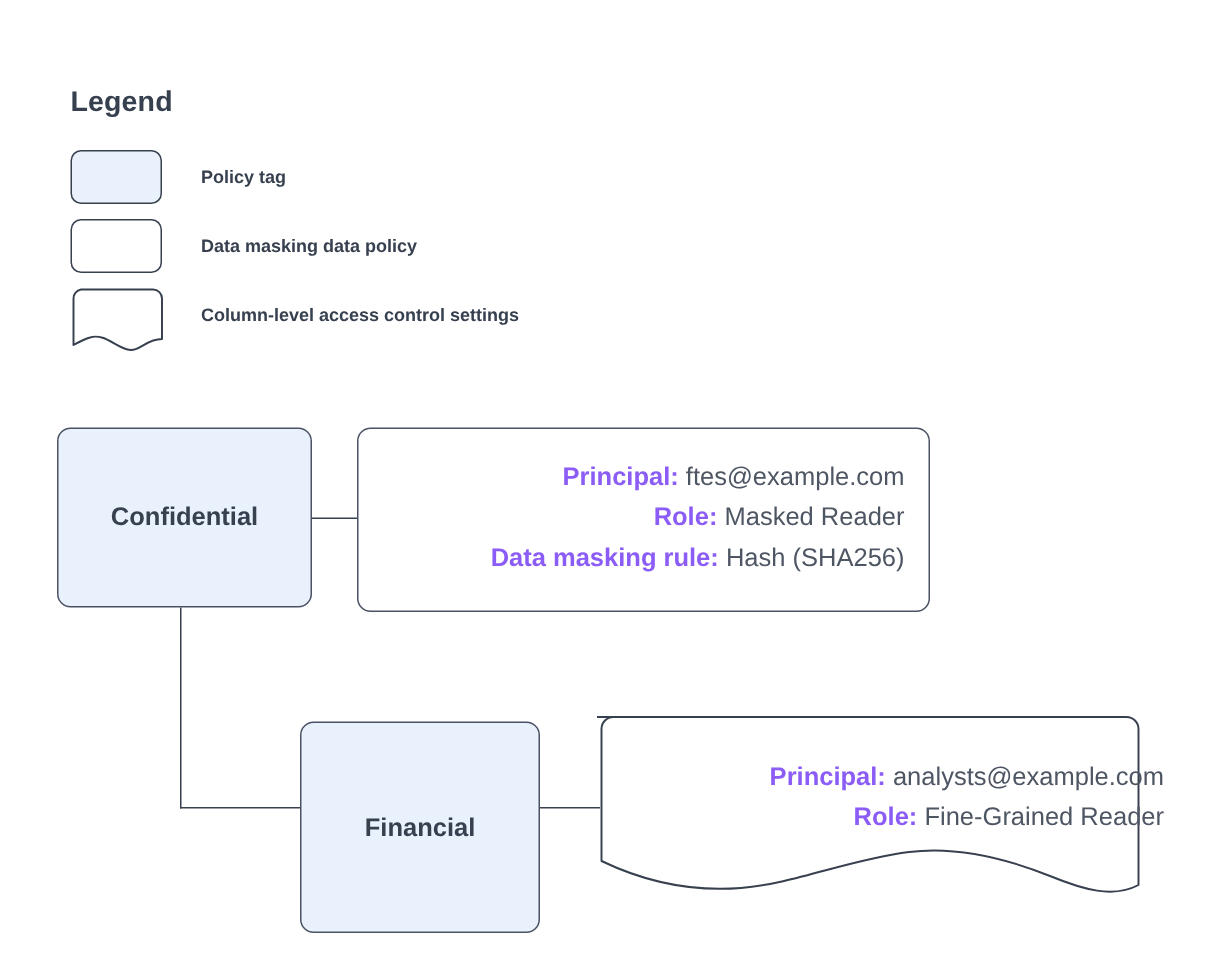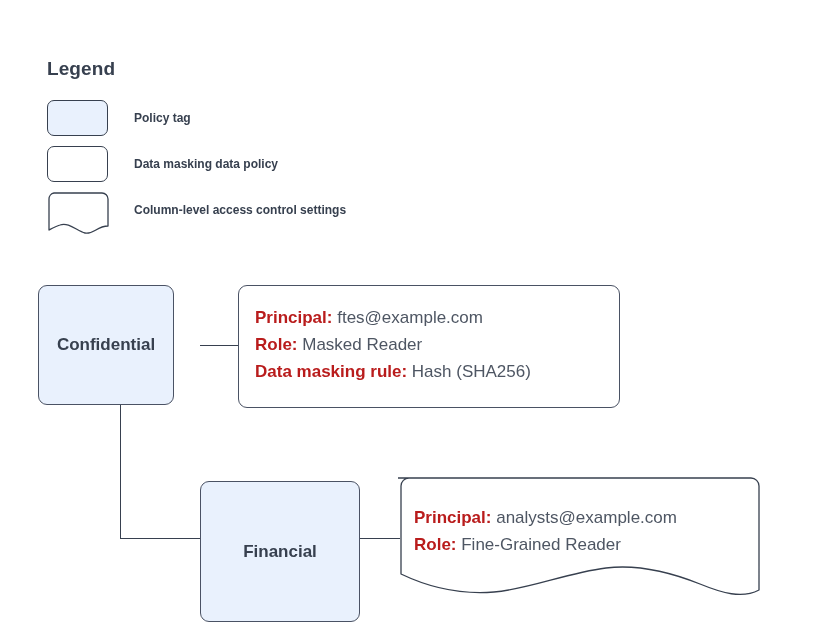--- a/index.html
+++ b/index.html
@@ -14,20 +14,21 @@
     overflow: hidden;
     font-family: "Liberation Sans", sans-serif;
     color: #37404f;
   }
 
   #diagram-root {
     position: absolute;
     left: 0; top: 0;
     width: 820px;
     height: 640px;
+    text-align: right;
   }
 
   
   .legend-title {
     position: absolute;
     left: 47px;
     top: 58px;
     font-size: 19px;
     font-weight: bold;
     color: #37404f;
@@ -112,21 +113,21 @@
     right: 14px;
   }
 
   .detail-line {
     font-size: 17px;
     line-height: 27px;
     color: #4e5663;
     white-space: nowrap;
   }
   .detail-line b {
-    color: #b91c1c;
+    color: #8b5cf6;
     font-weight: bold;
   }
 
   
   .connector {
     position: absolute;
     background: #37404f;
   }
   .connector.h { height: 1.4px; }
   .connector.v { width: 1.4px; }
@@ -162,21 +163,21 @@
   </div>
 
   <div class="connector h" style="left:200px; top:345px; width:38px;"></div>
 
   <div class="connector v" style="left:120px; top:405px; height:134px;"></div>
 
   <div class="connector h" style="left:120px; top:538px; width:80px;"></div>
 
   <div class="connector h" style="left:360px; top:538px; width:40px;"></div>
 
-  <div class="node" style="left:38px; top:285px; width:136px; height:120px;">
+  <div class="node" style="left:38px; top:285px; width:170px; height:120px;">
     <span>Confidential</span>
   </div>
 
   <div class="node" style="left:200px; top:481px; width:160px; height:141px;">
     <span>Financial</span>
   </div>
 
   <div class="detail-box" style="left:238px; top:285px; width:382px; height:123px;">
     <div class="detail-line">
       <b>Principal:</b>

